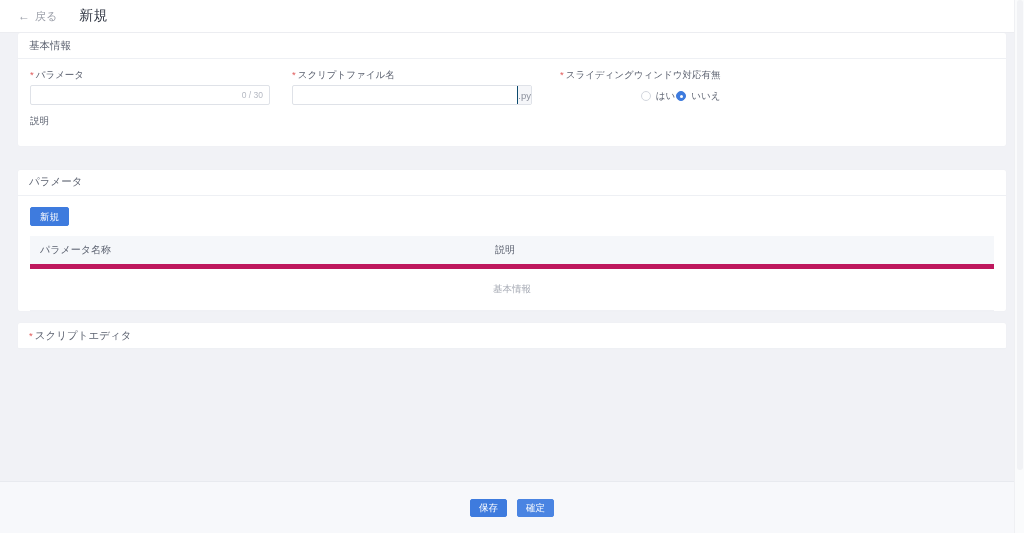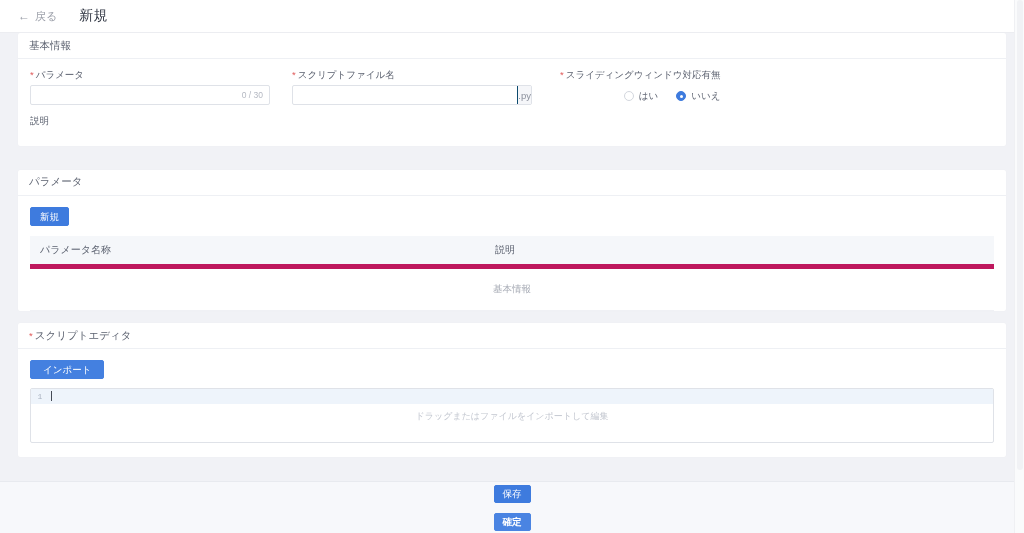--- a/index.html
+++ b/index.html
@@ -108,21 +108,21 @@
     height: 100%;
     display: flex; align-items: center;
     padding: 0 0;
     font-size: 9.5px;
     color: #8b909c;
     background: #f5f6f9;
     border-left: 1px solid #0c4a6e;
   }
 
   
-  .radio-group { display: flex; align-items: center; gap: 18px; height: 20px; padding-top: 2px; }
+  .radio-group { display: flex; align-items: center; gap: 1px; height: 20px; padding-top: 2px; }
   .radio-item { display: flex; align-items: center; gap: 5px; cursor: pointer; }
   .radio-dot {
     width: 10px; height: 10px;
     border-radius: 50%;
     border: 1px solid #d3d7de;
     background: #fff;
     position: relative;
     flex: none;
   }
   .radio-item.checked .radio-dot {
@@ -176,21 +176,21 @@
     border-radius: 2px;
     font-size: 9.5px;
     font-family: inherit;
     cursor: pointer;
     padding: 0 9px;
     height: 19px;
     line-height: 1;
   }
   .btn.import { height: 19px; padding: 0 12px; background: #4480e0; border-color: #4480e0; }
   .btn.footer-btn { height: 18px; min-width: 31px; padding: 0 8px; font-size: 9.5px; }
-  .btn.confirm { background: #4a84e2; border-color: #4a84e2; font-weight: bold; }
+  .btn.confirm { background: #4a84e2; border-color: #4a84e2; }
 
   
   .table { width: 100%; border-collapse: collapse; margin-top: 10px; }
   .table thead th {
     background: #f5f7fa;
     text-align: left;
     font-weight: normal;
     font-size: 10px;
     color: #5c6270;
     padding: 7px 10px;
@@ -249,21 +249,20 @@
   .footer {
     position: absolute;
     left: 0; right: 0; bottom: 0;
     height: 52px;
     background: #f7f8fb;
     border-top: 1px solid #e8eaef;
     display: flex;
     align-items: center;
     justify-content: center;
     gap: 10px;
-    flex-direction: column;
   }
 
   
   .scrollbar {
     position: absolute;
     top: 0; right: 0;
     width: 10px; height: 533px;
     background: #fafbfc;
     border-left: 1px solid #eff0f3;
   }
@@ -364,32 +363,20 @@
         </table>
       </div>
     </div>
 
     <div class="card" style="margin-top:12px;">
       <div class="card-header">
         <span class="card-header-title">
           <span class="req">*</span><span>スクリプトエディタ</span>
         </span>
       </div>
-      <div class="card-body">
-        <div class="editor-toolbar">
-          <button class="btn import">インポート</button>
-        </div>
-        <div class="editor">
-          <div class="editor-line">
-            <span class="gutter">1</span>
-            <span class="caret"></span>
-          </div>
-          <div class="editor-placeholder">ドラッグまたはファイルをインポートして編集</div>
-        </div>
-      </div>
     </div>
 
   </div>
 
   <div class="footer">
     <button class="btn footer-btn">保存</button>
     <button class="btn footer-btn confirm">確定</button>
   </div>
 
   <div class="scrollbar">

